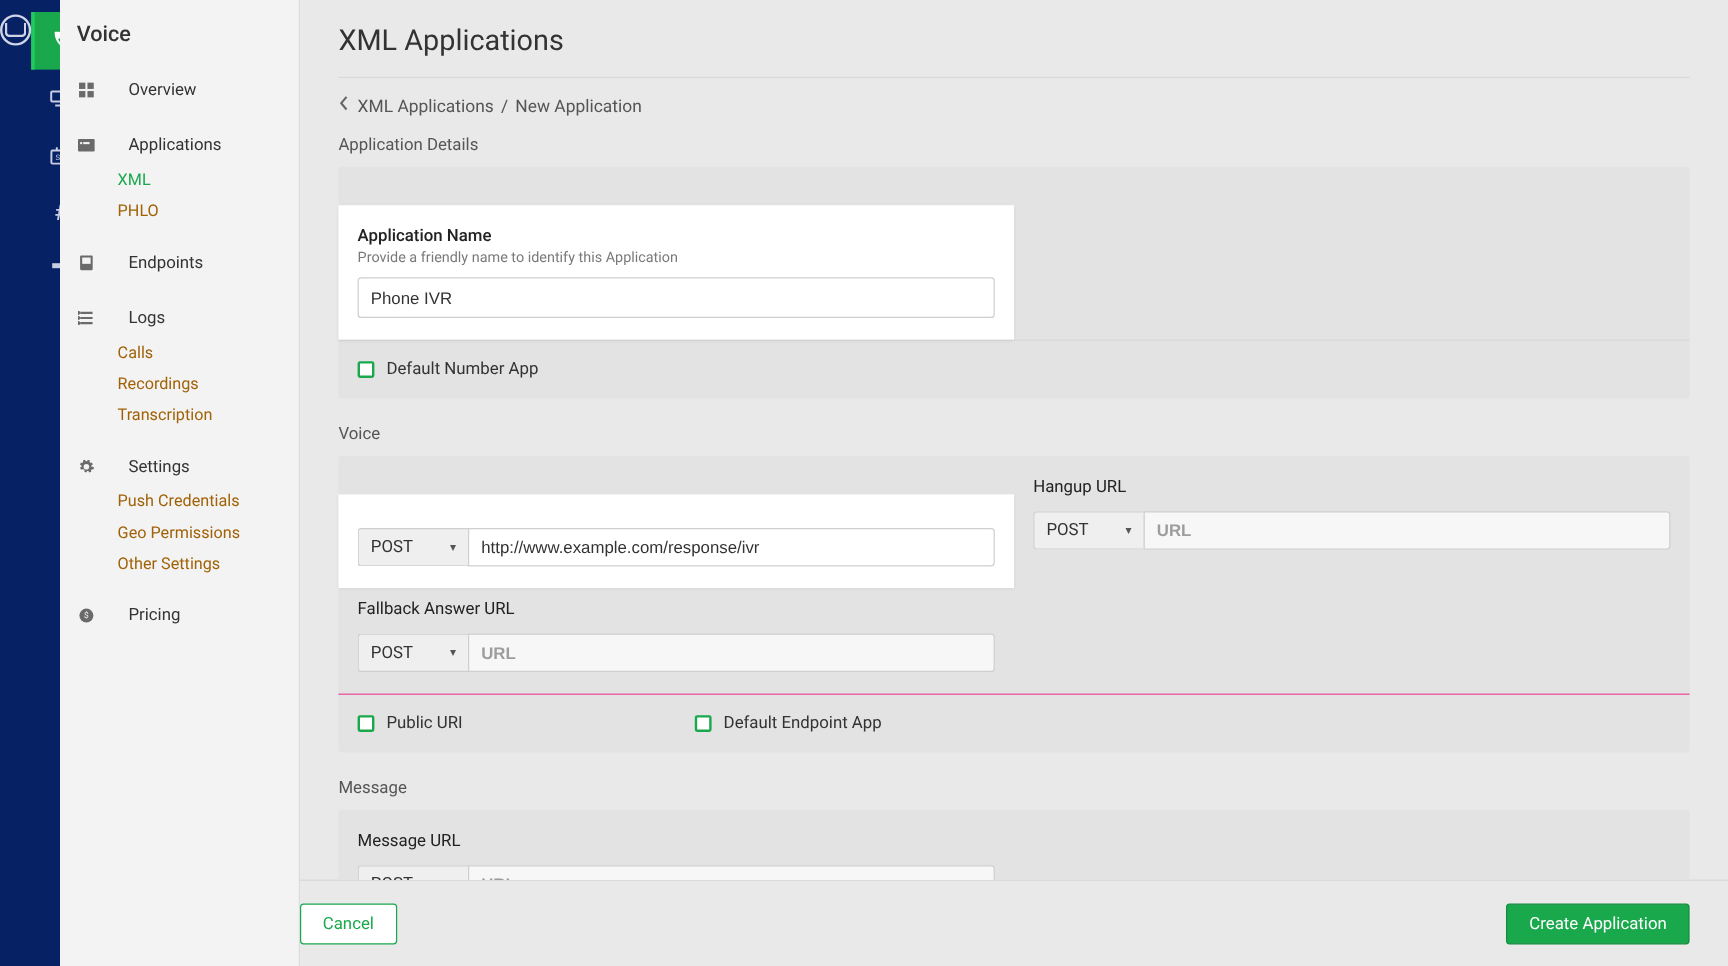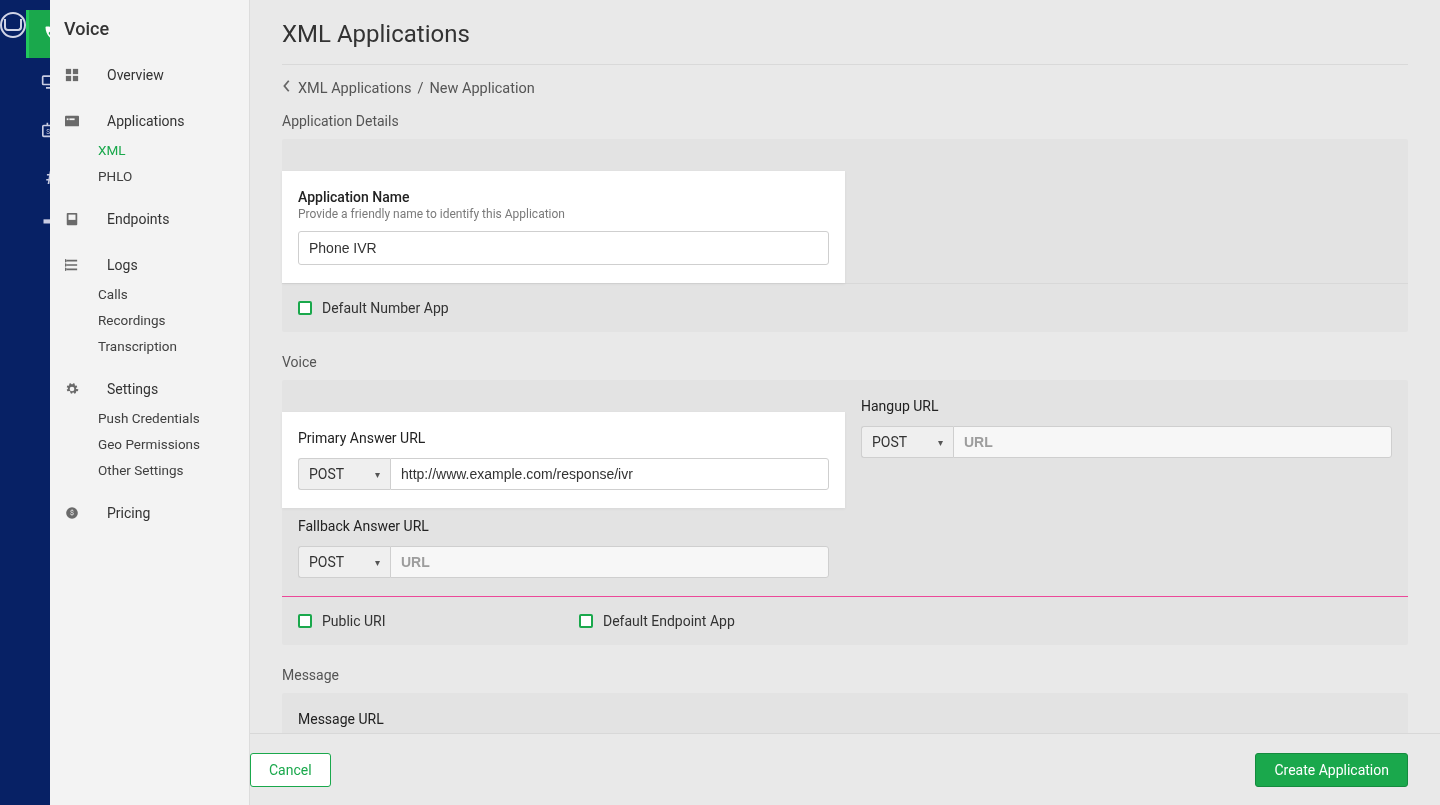--- a/index.html
+++ b/index.html
@@ -83,21 +83,21 @@
   }
   .sidegroup-head .sicon {
     width:16px;height:16px;
     display:flex;align-items:center;justify-content:center;
     color:#6a6a6a;
   }
   .subitems { padding-left:48px; }
   .subitem {
     padding:5px 0;
     font-size:13.5px;
-    color:#404040;
+    color:#a16207;
     cursor:pointer;
   }
   .subitem.selected { color:#1aa84c; }
   .sidegroup { margin-bottom:14px; }
 
   .main {
     position:absolute;
     left:250px; top:0;
     width:1190px; height:805px;
     background:#e9e9e9;
@@ -428,21 +428,20 @@
       <div class="check-row" style="border-top:1px solid #d8d8d8;">
         <span class="chk"></span>
         <span>Default Number App</span>
       </div>
     </div>
 
     <div class="section-label">Voice</div>
     <div class="panel">
       <div class="panel-row">
         <div class="card left highlight">
-          <div class="field-label normal">Primary Answer URL</div>
           <div style="height:10px;"></div>
           <div class="url-row">
             <div class="method-select">
               <span>POST</span>
               <span class="caret">▾</span>
             </div>
             <input class="url-input" type="text" value="http://www.example.com/response/ivr" style="">
           </div>
         </div>
         <div class="card right">

